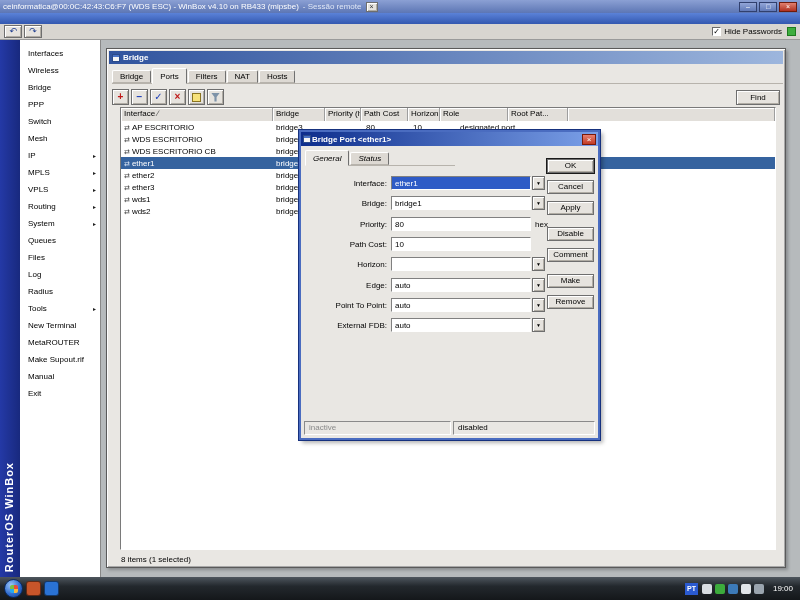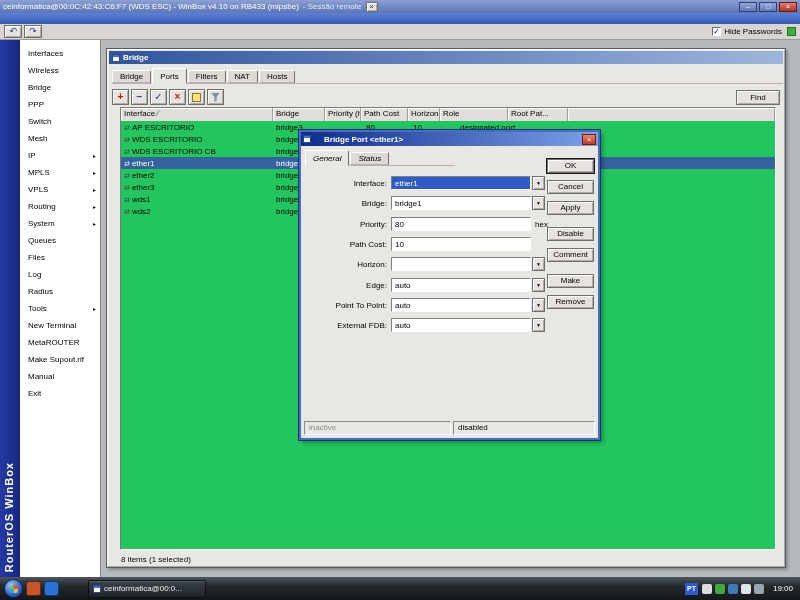--- a/index.html
+++ b/index.html
@@ -64,39 +64,39 @@
 
   .btb{display:flex;align-items:center;margin:5px 3px 0 3px;gap:2px;}
   .tb-btn{width:17px;height:16px;display:flex;align-items:center;justify-content:center;
     font-weight:bold;font-size:10px;}
   .glyph{display:inline-block;line-height:1;}
   .glyph.shape{width:9px;height:9px;}
   [data-name="comment-icon"]{height:8px;border:1px solid #8a7420;}
   [data-name="filter-icon"]{clip-path:polygon(0 0,100% 0,62% 50%,62% 100%,38% 100%,38% 50%);}
   .find-btn{margin-left:auto;width:44px;height:15px;text-align:center;line-height:13px;}
 
-  .list{position:absolute;left:13px;right:9px;top:58px;bottom:17px;background:#22c55e;
+  .list{position:absolute;left:13px;right:9px;top:58px;bottom:17px;background:#ffffff;
     border:1px solid;border-color:#7a7a7a #fff #fff #7a7a7a;overflow:hidden;}
   .lhead{display:flex;height:13px;background:#e2dfda;}
   .lh{padding:1px 3px;border-right:1px solid #9e9e9e;box-shadow:inset 1px 1px 0 #fff;
     white-space:nowrap;overflow:hidden;flex:none;display:flex;gap:2px;}
   .lh .sort{color:#444;}
   .lrow{display:flex;height:12px;align-items:center;}
   .lrow.selected{background:#35639f;color:#fff;}
   .lc{padding:0 3px;white-space:nowrap;overflow:hidden;flex:none;}
   .lc.num{text-align:right;}
   .port-icon{font-size:7px;margin-right:2px;color:#444;}
   .lrow.selected .port-icon{color:#dce6f5;}
   .bstatus{position:absolute;left:14px;bottom:3px;}
 
   
   .dlg{position:absolute;left:198px;top:90px;width:301px;height:310px;background:#e9e7e3;
     border:2px solid #4a6cc0;box-shadow:0 0 0 1px #16317e, 3px 3px 4px rgba(0,0,0,.3);}
   .dlg-title{height:14px;background:linear-gradient(90deg,#0d2d8c,#7ba0e8);
-    display:flex;align-items:center;gap:13px;padding:0 2px;}
+    display:flex;align-items:center;gap:1px;padding:0 2px;}
   .dlg-title .t{flex:1;}
   .dlg-close{width:14px;height:11px;background:linear-gradient(#e98070,#c23b25);
     border:1px solid #7a1a0a;color:#fff;font-size:8px;line-height:9px;text-align:center;}
   .dtabs{margin-left:4px;width:150px;font-style:italic;}
   .form{margin:10px 0 0 6px;}
   .frow{display:flex;align-items:center;height:14px;margin-bottom:6px;}
   .frow.gap{margin-top:7px;}
   .flabel{width:84px;text-align:right;padding-right:4px;flex:none;}
   .finput{width:140px;height:14px;background:#fff;border:1px solid;
     border-color:#808080 #fff #fff #808080;padding:1px 3px;display:flex;align-items:center;
@@ -442,24 +442,20 @@
 </div>
 
 <div class="taskbar" data-name="taskbar">
   <div class="start-orb" data-name="start-button">
     <div class="orb-flag" data-name="windows-logo-icon"></div>
   </div>
   <div class="ql-wrap" data-name="quick-launch">
       <div class="ql" data-name="browser-icon" style="background: rgb(200, 85, 42);"></div>
       <div class="ql" data-name="explorer-icon" style="background: rgb(42, 114, 212);"></div>
     </div>
-  <div class="taskbtn" data-name="taskbar-task-button">
-    <span class="win-icon" data-name="task-icon"></span>
-    <span class="task-label" data-name="task-label">ceinformatica@00:0...</span>
-  </div>
   <div class="tray" data-name="system-tray">
     <span class="pt-badge" data-name="language-indicator">PT</span>
     <span class="tray-icons" data-name="tray-icons">
         <span class="tray-icon" data-name="keyboard-icon" style="background: rgb(216, 221, 226);"></span>
         <span class="tray-icon" data-name="security-icon" style="background: rgb(60, 171, 60);"></span>
         <span class="tray-icon" data-name="display-icon" style="background: rgb(60, 122, 184);"></span>
         <span class="tray-icon" data-name="volume-icon" style="background: rgb(224, 228, 232);"></span>
         <span class="tray-icon" data-name="network-icon" style="background: rgb(154, 164, 174);"></span>
       </span>
     <span class="clock" data-name="taskbar-clock">19:00</span>

